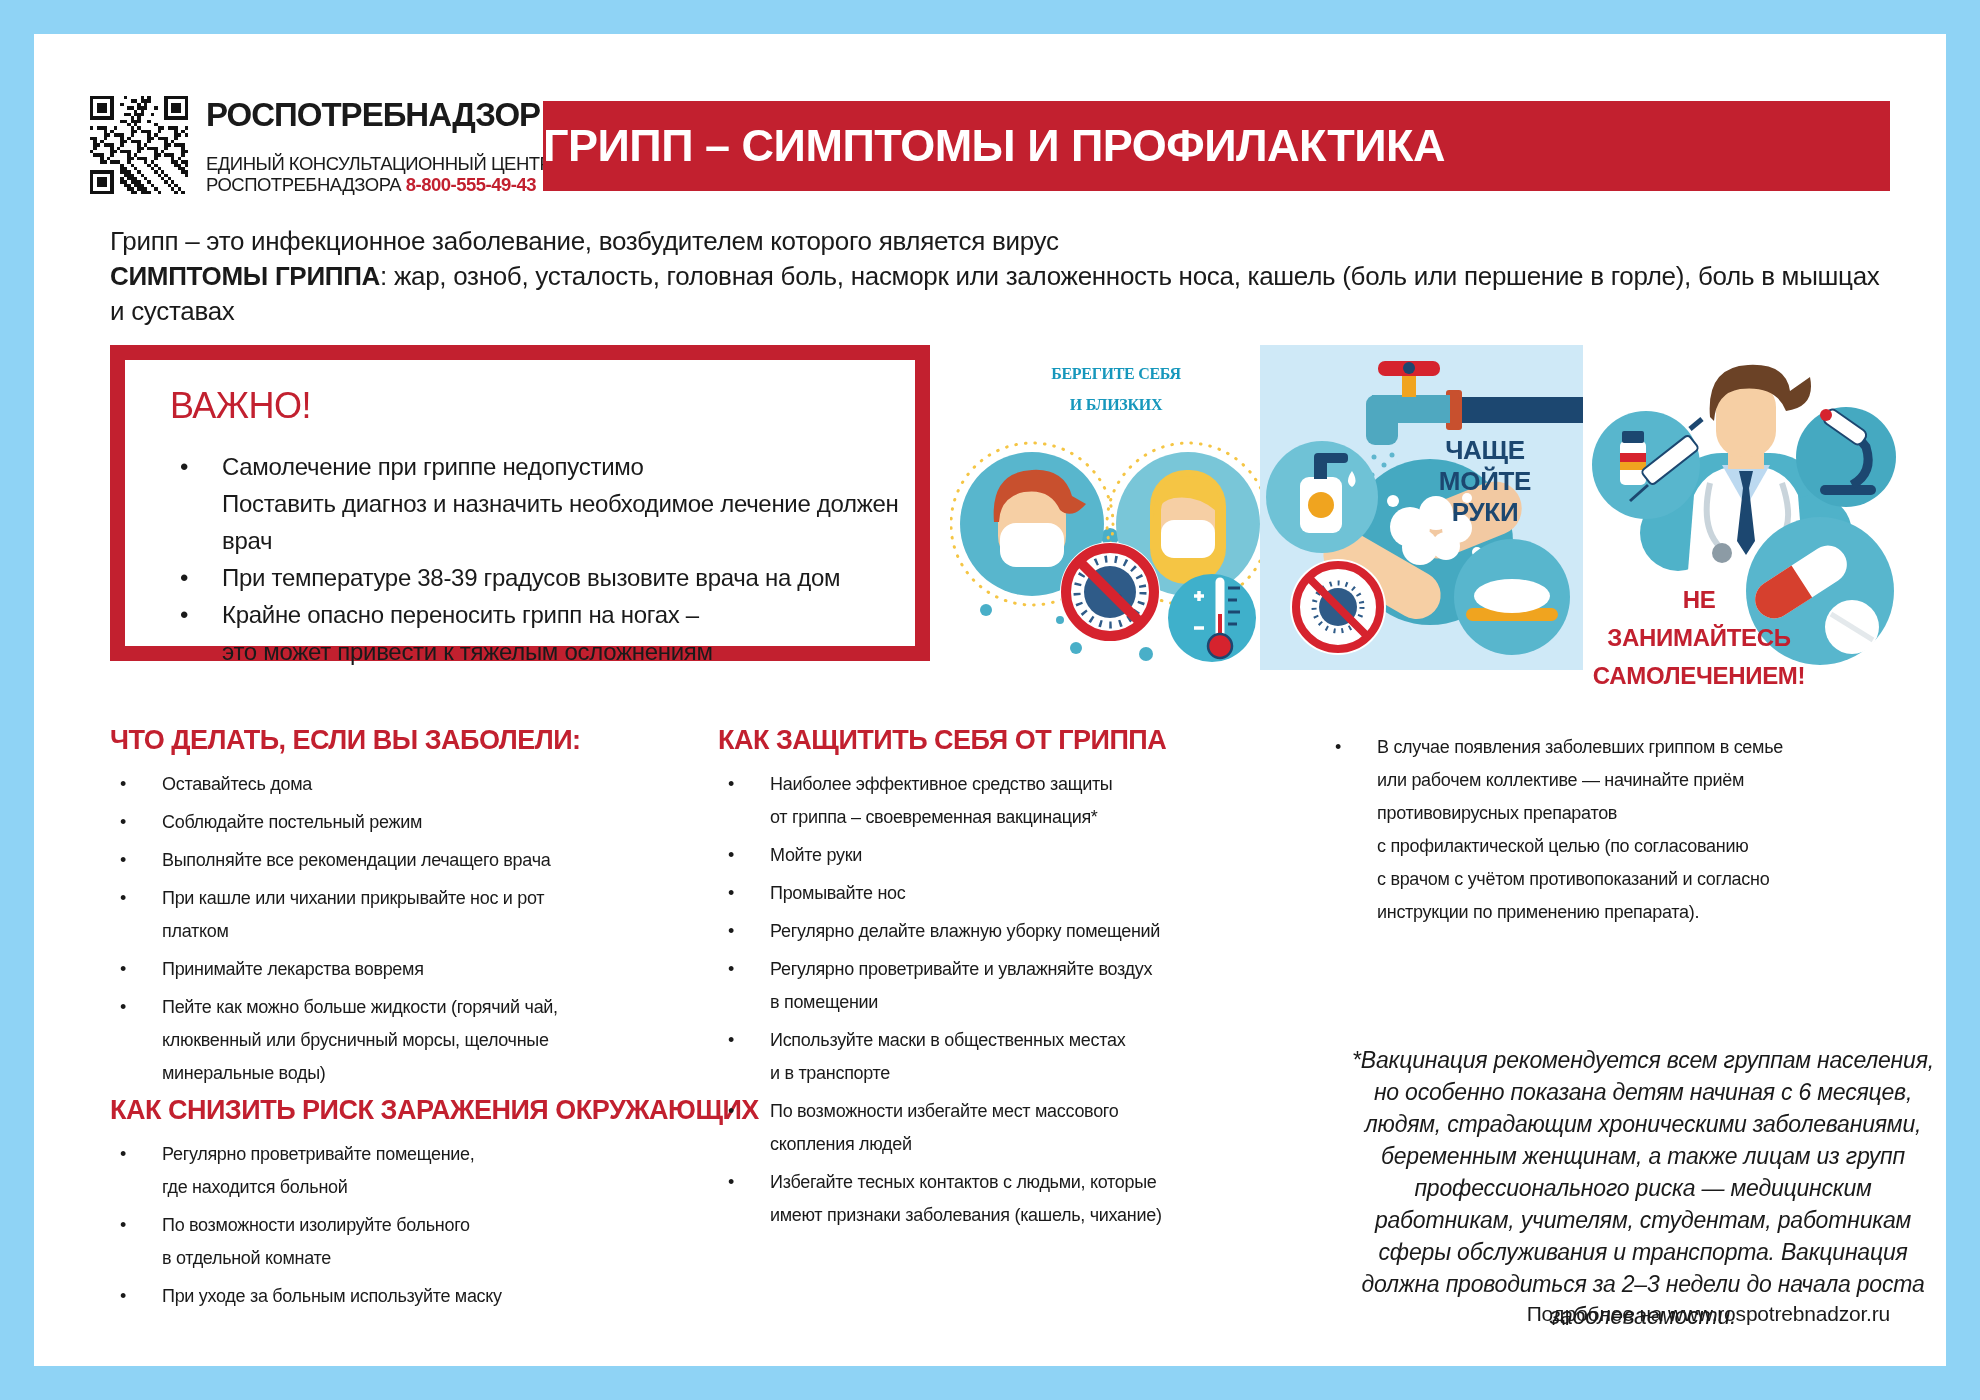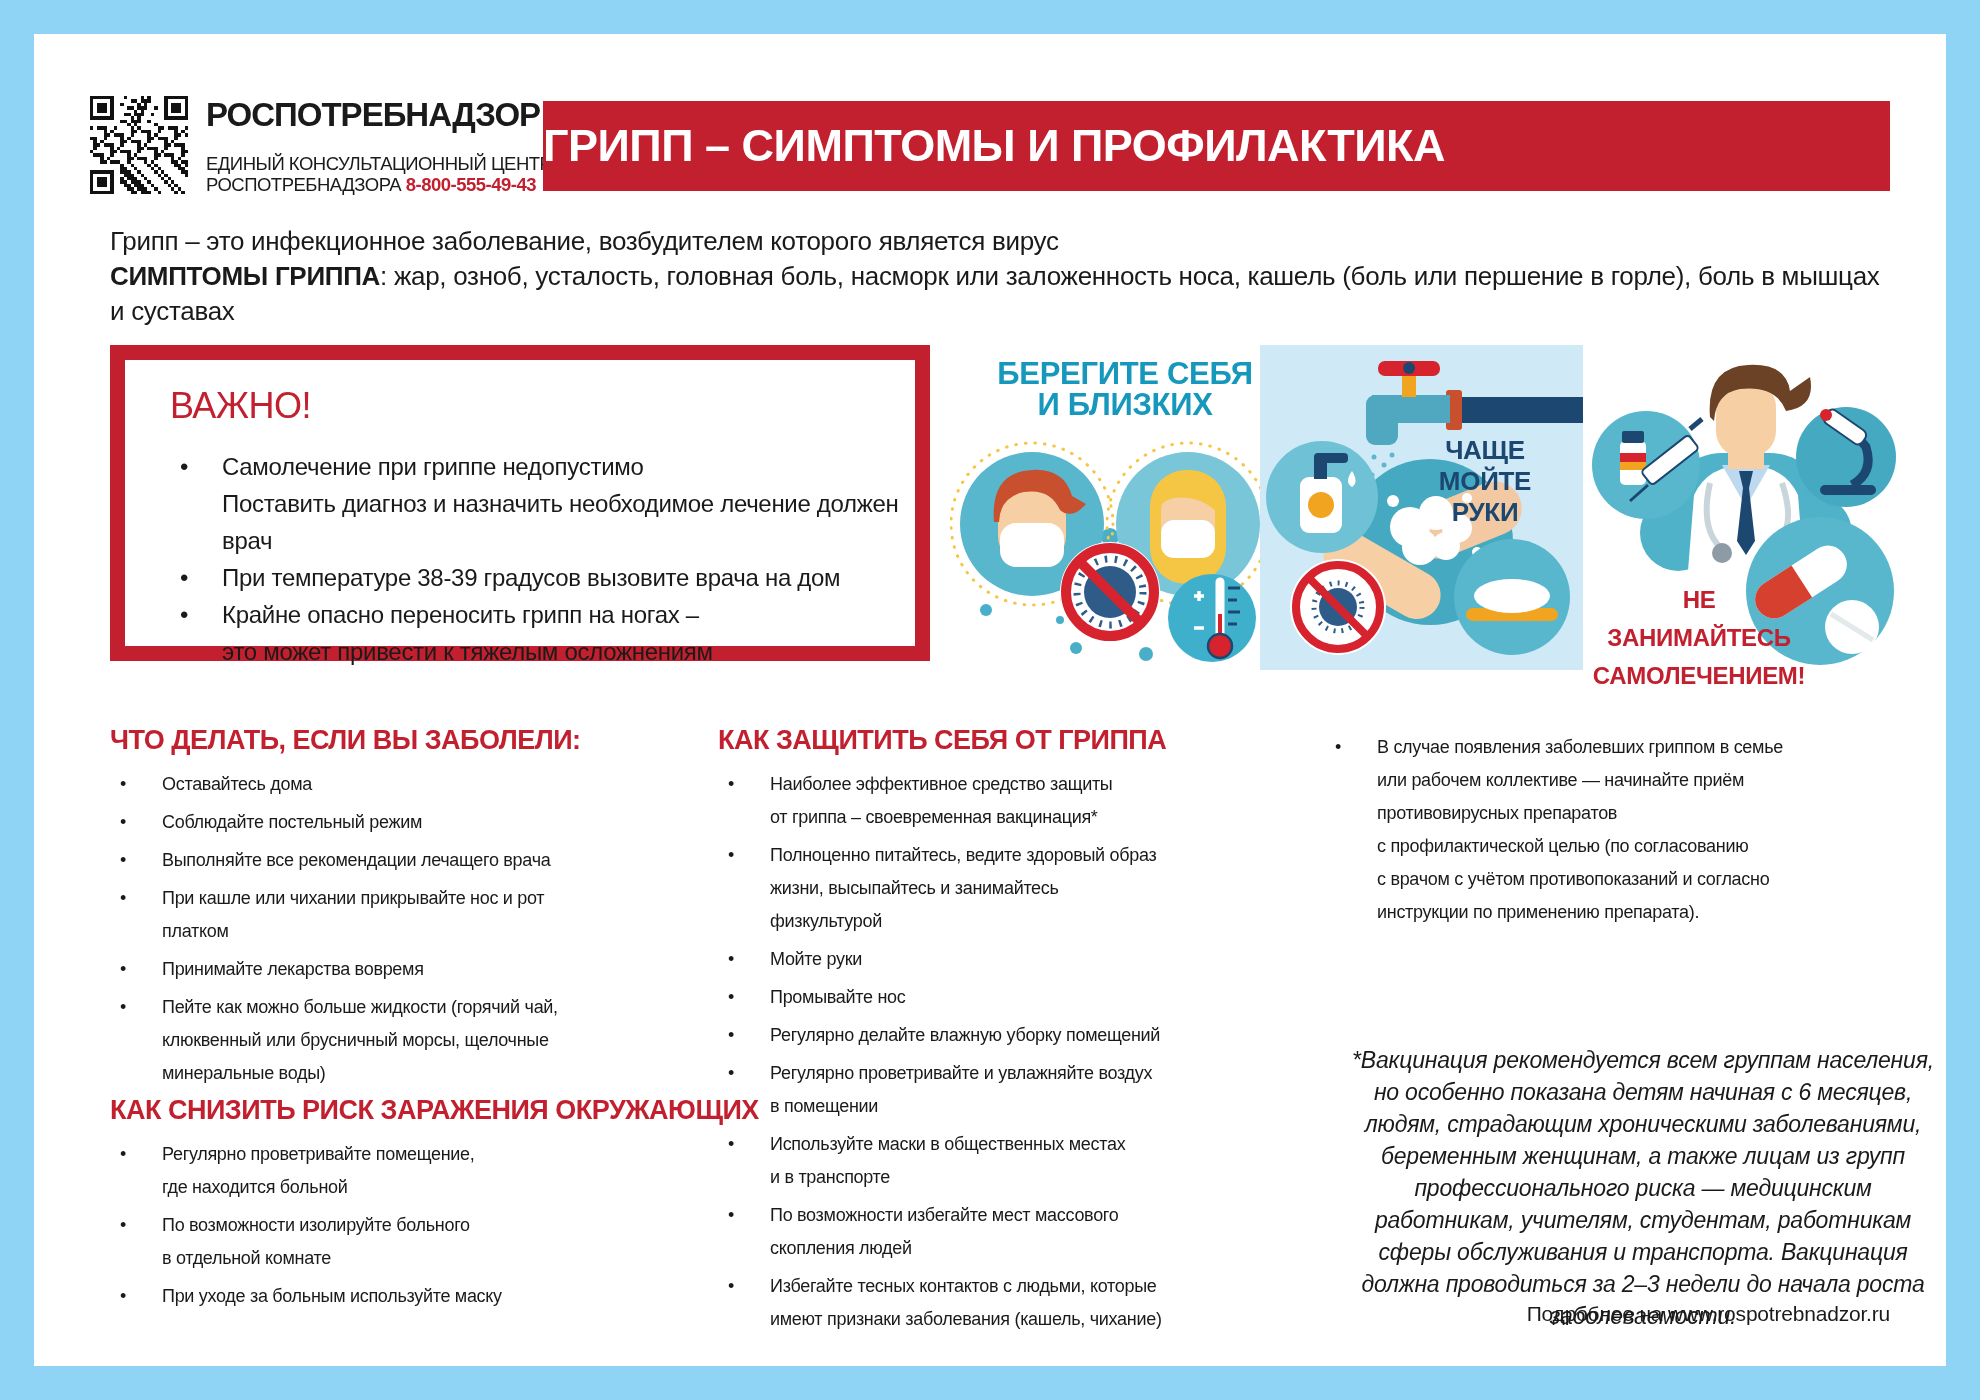--- a/index.html
+++ b/index.html
@@ -44,21 +44,21 @@
   .blist li{position:relative;padding-left:52px;white-space:pre-line;letter-spacing:-0.3px;}
   .blist li::before{content:"\2022";position:absolute;left:10px;top:0;}
   .imp-list{font-size:24px;line-height:37px;}
 
   
   .illus{position:absolute;}
   .care{left:916px;top:316px;width:320px;height:315px;}
   .wash{left:1226px;top:311px;width:323px;height:325px;background:var(--panel);}
   .doctor{left:1556px;top:301px;width:312px;height:350px;}
   .caption{position:absolute;text-align:center;font-weight:bold;white-space:pre-line;letter-spacing:-0.3px;}
-  .caption.teal{color:var(--teal-text);left:15px;top:8px;width:100%;font-size:31px;line-height:31px;}
+  .caption.teal{color:var(--teal-text);left:6px;top:8px;width:100%;font-size:16px;line-height:31px;font-family:Liberation Serif, serif;}
   .caption.navy{color:var(--navy);left:140px;top:90px;width:170px;font-size:26px;line-height:31px;}
   .caption.red{color:var(--red);left:0;top:246px;width:218px;font-size:24px;line-height:38px;}
   .care svg{position:absolute;left:0;top:74px;}
   .wash svg,.doctor svg{position:absolute;left:0;top:0;}
 
   
   .col{position:absolute;}
   .col h3{color:var(--red);font-size:27px;font-weight:bold;letter-spacing:-0.5px;margin:0 0 12px 0;white-space:nowrap;}
   .col .blist{font-size:18px;line-height:33px;}
   .col .blist li{margin-bottom:5px;}
@@ -533,23 +533,20 @@
           <li>При уходе за больным используйте маску</li>
         </ul>
     </div>
 
     <div class="col col2">
       <h3>КАК ЗАЩИТИТЬ СЕБЯ ОТ ГРИППА</h3>
       <ul class="blist">
 
       <li>Наиболее эффективное средство защиты
 от гриппа – своевременная вакцинация*</li>
-          <li>Полноценно питайтесь, ведите здоровый образ
-жизни, высыпайтесь и занимайтесь
-физкультурой</li>
           <li>Мойте руки</li>
           <li>Промывайте нос</li>
           <li>Регулярно делайте влажную уборку помещений</li>
           <li>Регулярно проветривайте и увлажняйте воздух
 в помещении</li>
           <li>Используйте маски в общественных местах
 и в транспорте</li>
           <li>По возможности избегайте мест массового
 скопления людей</li>
           <li>Избегайте тесных контактов с людьми, которые

